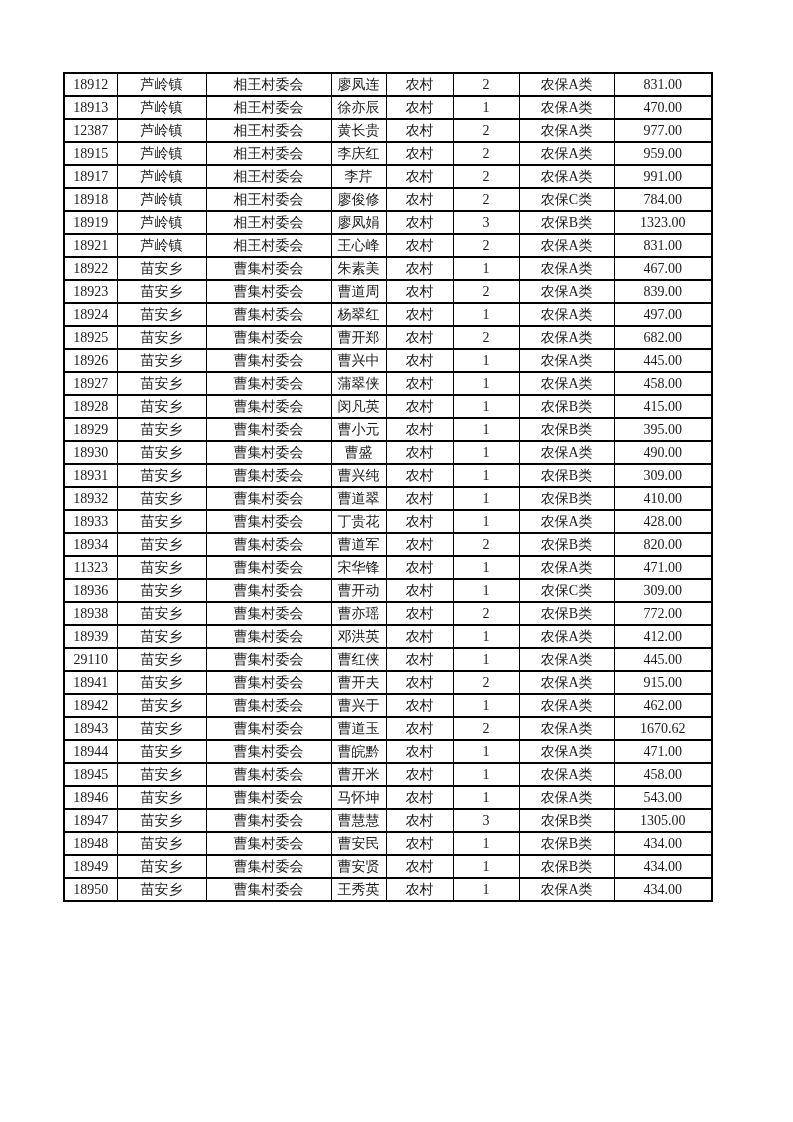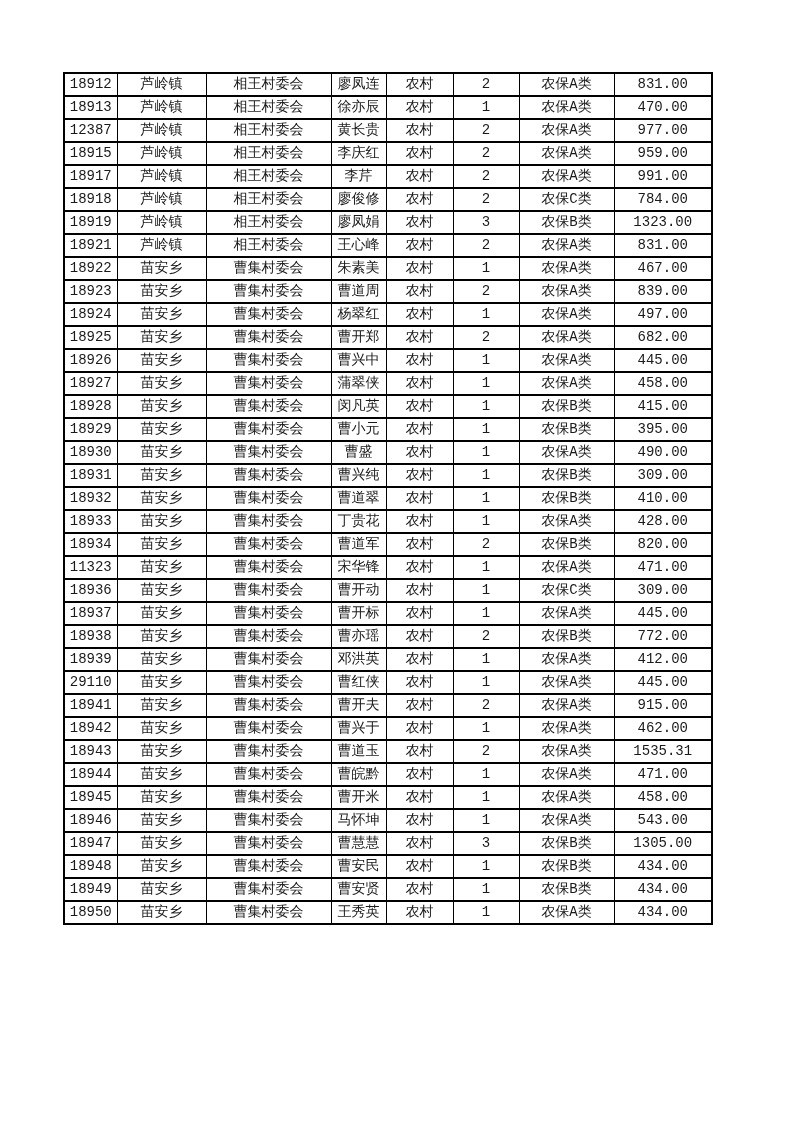--- a/index.html
+++ b/index.html
@@ -6,21 +6,21 @@
     margin: 0;
     padding: 0;
     background: #ffffff;
   }
   .page {
     position: relative;
     width: 793px;
     height: 1122px;
     background: #ffffff;
     overflow: hidden;
-    font-family: Liberation Mono, monospace;
+    font-family: Liberation Serif, serif;
   }
   table.payment-table {
     position: absolute;
     left: 63px;
     top: 72px;
     width: 648px;
     border-collapse: collapse;
     table-layout: fixed;
     border: 2px solid #000000;
   }
@@ -280,60 +280,50 @@
           <td>18936</td>
           <td>苗安乡</td>
           <td>曹集村委会</td>
           <td>曹开动</td>
           <td>农村</td>
           <td>1</td>
           <td>农保C类</td>
           <td>309.00</td>
         </tr>
         <tr>
-          <td>18937</td>
-          <td>苗安乡</td>
-          <td>曹集村委会</td>
-          <td>曹开标</td>
+          <td>18938</td>
+          <td>苗安乡</td>
+          <td>曹集村委会</td>
+          <td>曹亦瑶</td>
+          <td>农村</td>
+          <td>2</td>
+          <td>农保B类</td>
+          <td>772.00</td>
+        </tr>
+        <tr>
+          <td>18939</td>
+          <td>苗安乡</td>
+          <td>曹集村委会</td>
+          <td>邓洪英</td>
+          <td>农村</td>
+          <td>1</td>
+          <td>农保A类</td>
+          <td>412.00</td>
+        </tr>
+        <tr>
+          <td>29110</td>
+          <td>苗安乡</td>
+          <td>曹集村委会</td>
+          <td>曹红侠</td>
           <td>农村</td>
           <td>1</td>
           <td>农保A类</td>
           <td>445.00</td>
         </tr>
         <tr>
-          <td>18938</td>
-          <td>苗安乡</td>
-          <td>曹集村委会</td>
-          <td>曹亦瑶</td>
-          <td>农村</td>
-          <td>2</td>
-          <td>农保B类</td>
-          <td>772.00</td>
-        </tr>
-        <tr>
-          <td>18939</td>
-          <td>苗安乡</td>
-          <td>曹集村委会</td>
-          <td>邓洪英</td>
-          <td>农村</td>
-          <td>1</td>
-          <td>农保A类</td>
-          <td>412.00</td>
-        </tr>
-        <tr>
-          <td>29110</td>
-          <td>苗安乡</td>
-          <td>曹集村委会</td>
-          <td>曹红侠</td>
-          <td>农村</td>
-          <td>1</td>
-          <td>农保A类</td>
-          <td>445.00</td>
-        </tr>
-        <tr>
           <td>18941</td>
           <td>苗安乡</td>
           <td>曹集村委会</td>
           <td>曹开夫</td>
           <td>农村</td>
           <td>2</td>
           <td>农保A类</td>
           <td>915.00</td>
         </tr>
         <tr>
@@ -347,21 +337,21 @@
           <td>462.00</td>
         </tr>
         <tr>
           <td>18943</td>
           <td>苗安乡</td>
           <td>曹集村委会</td>
           <td>曹道玉</td>
           <td>农村</td>
           <td>2</td>
           <td>农保A类</td>
-          <td>1535.31</td>
+          <td>1670.62</td>
         </tr>
         <tr>
           <td>18944</td>
           <td>苗安乡</td>
           <td>曹集村委会</td>
           <td>曹皖黔</td>
           <td>农村</td>
           <td>1</td>
           <td>农保A类</td>
           <td>471.00</td>

